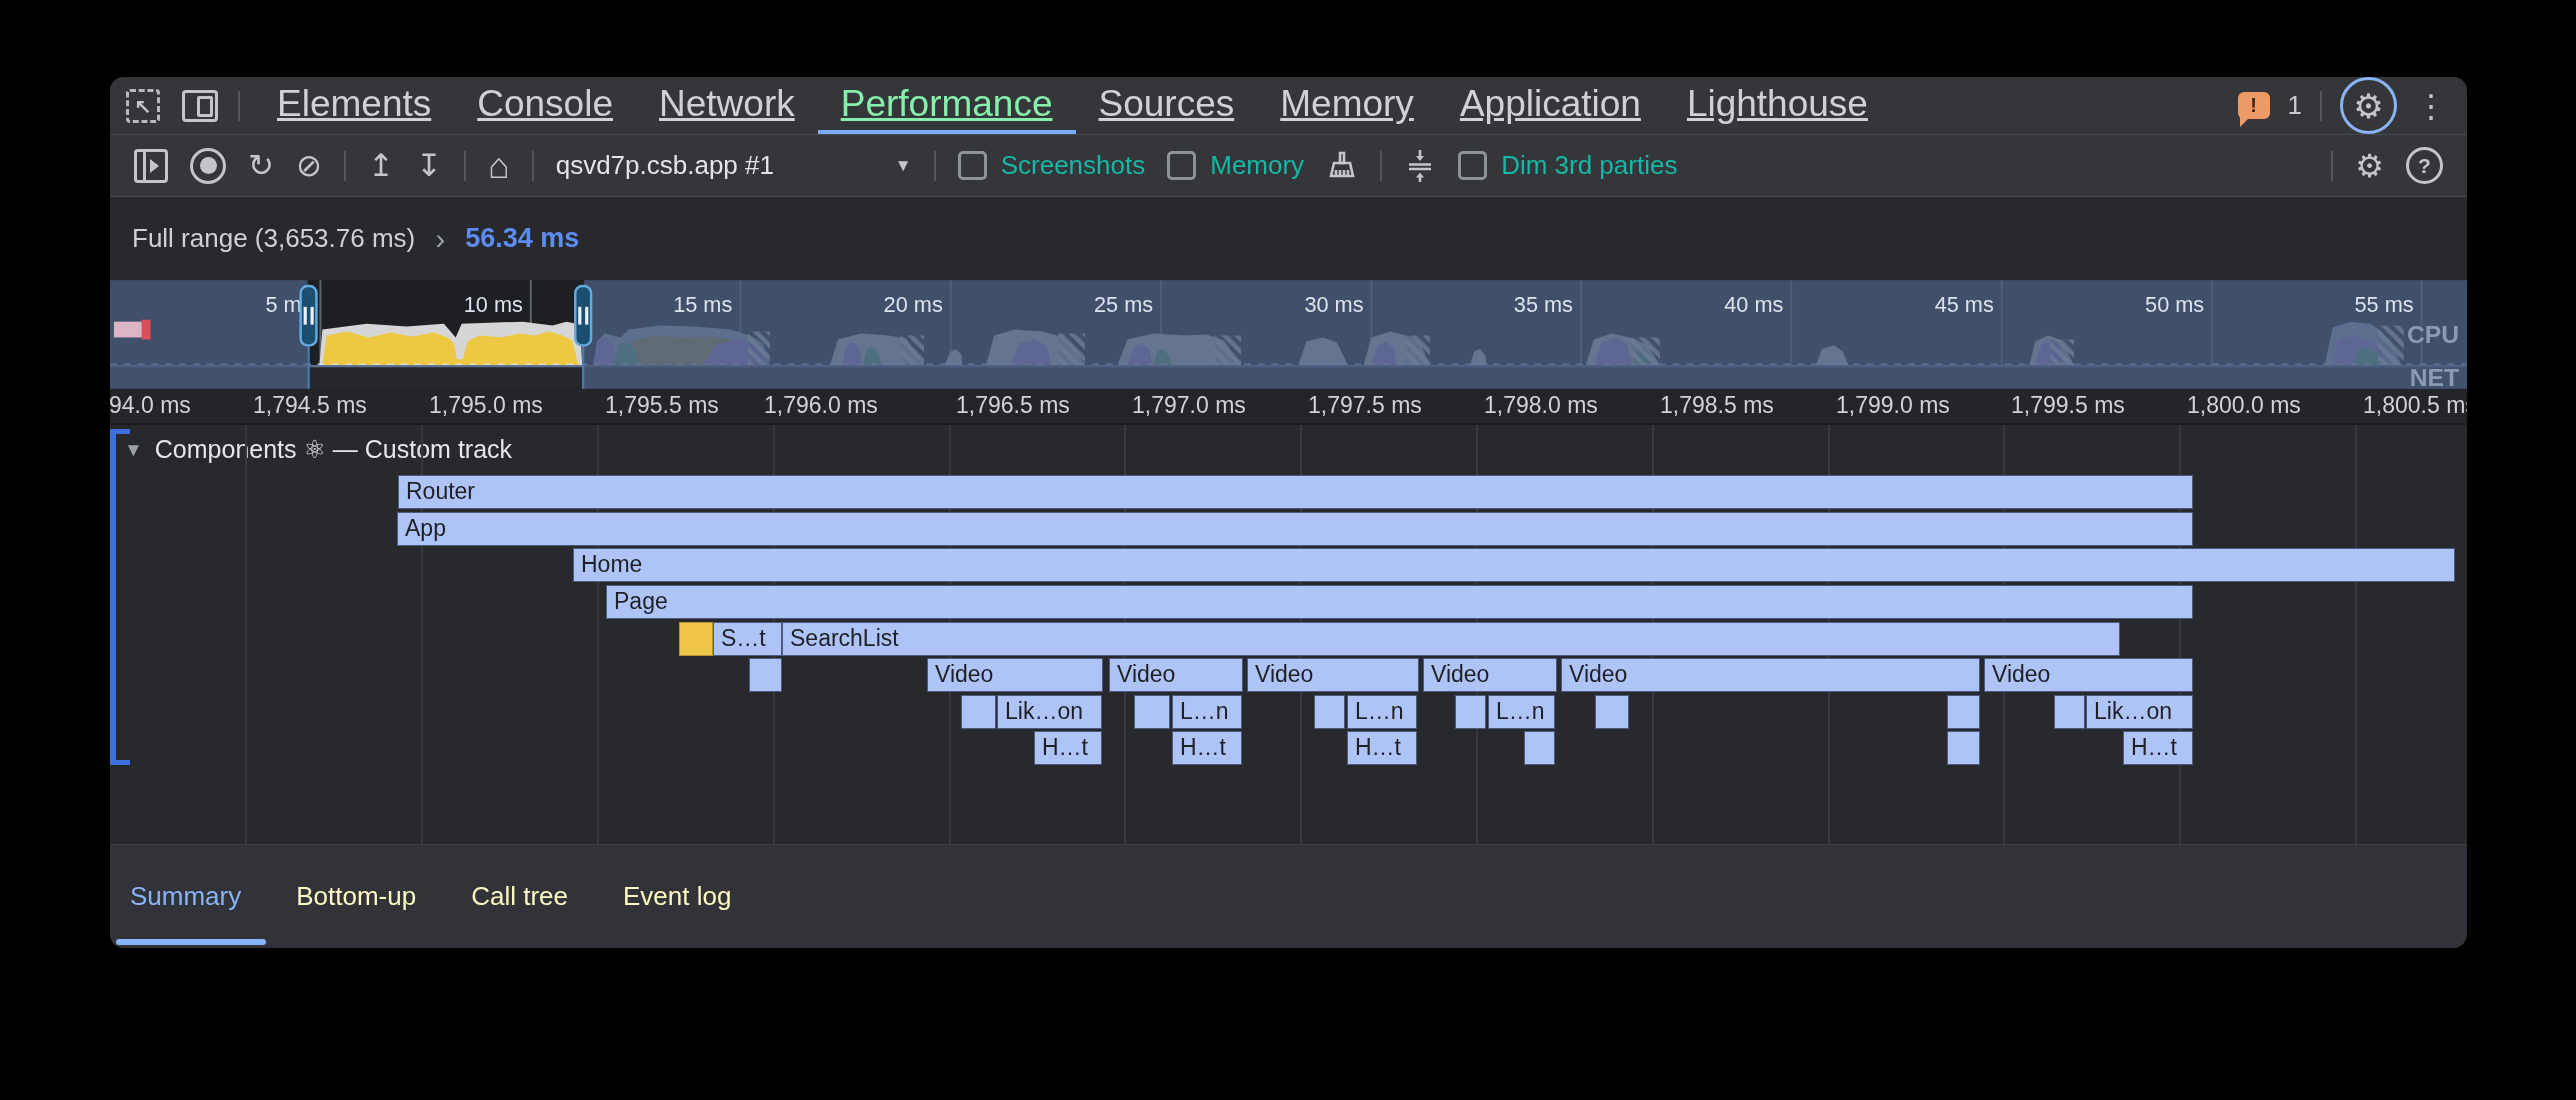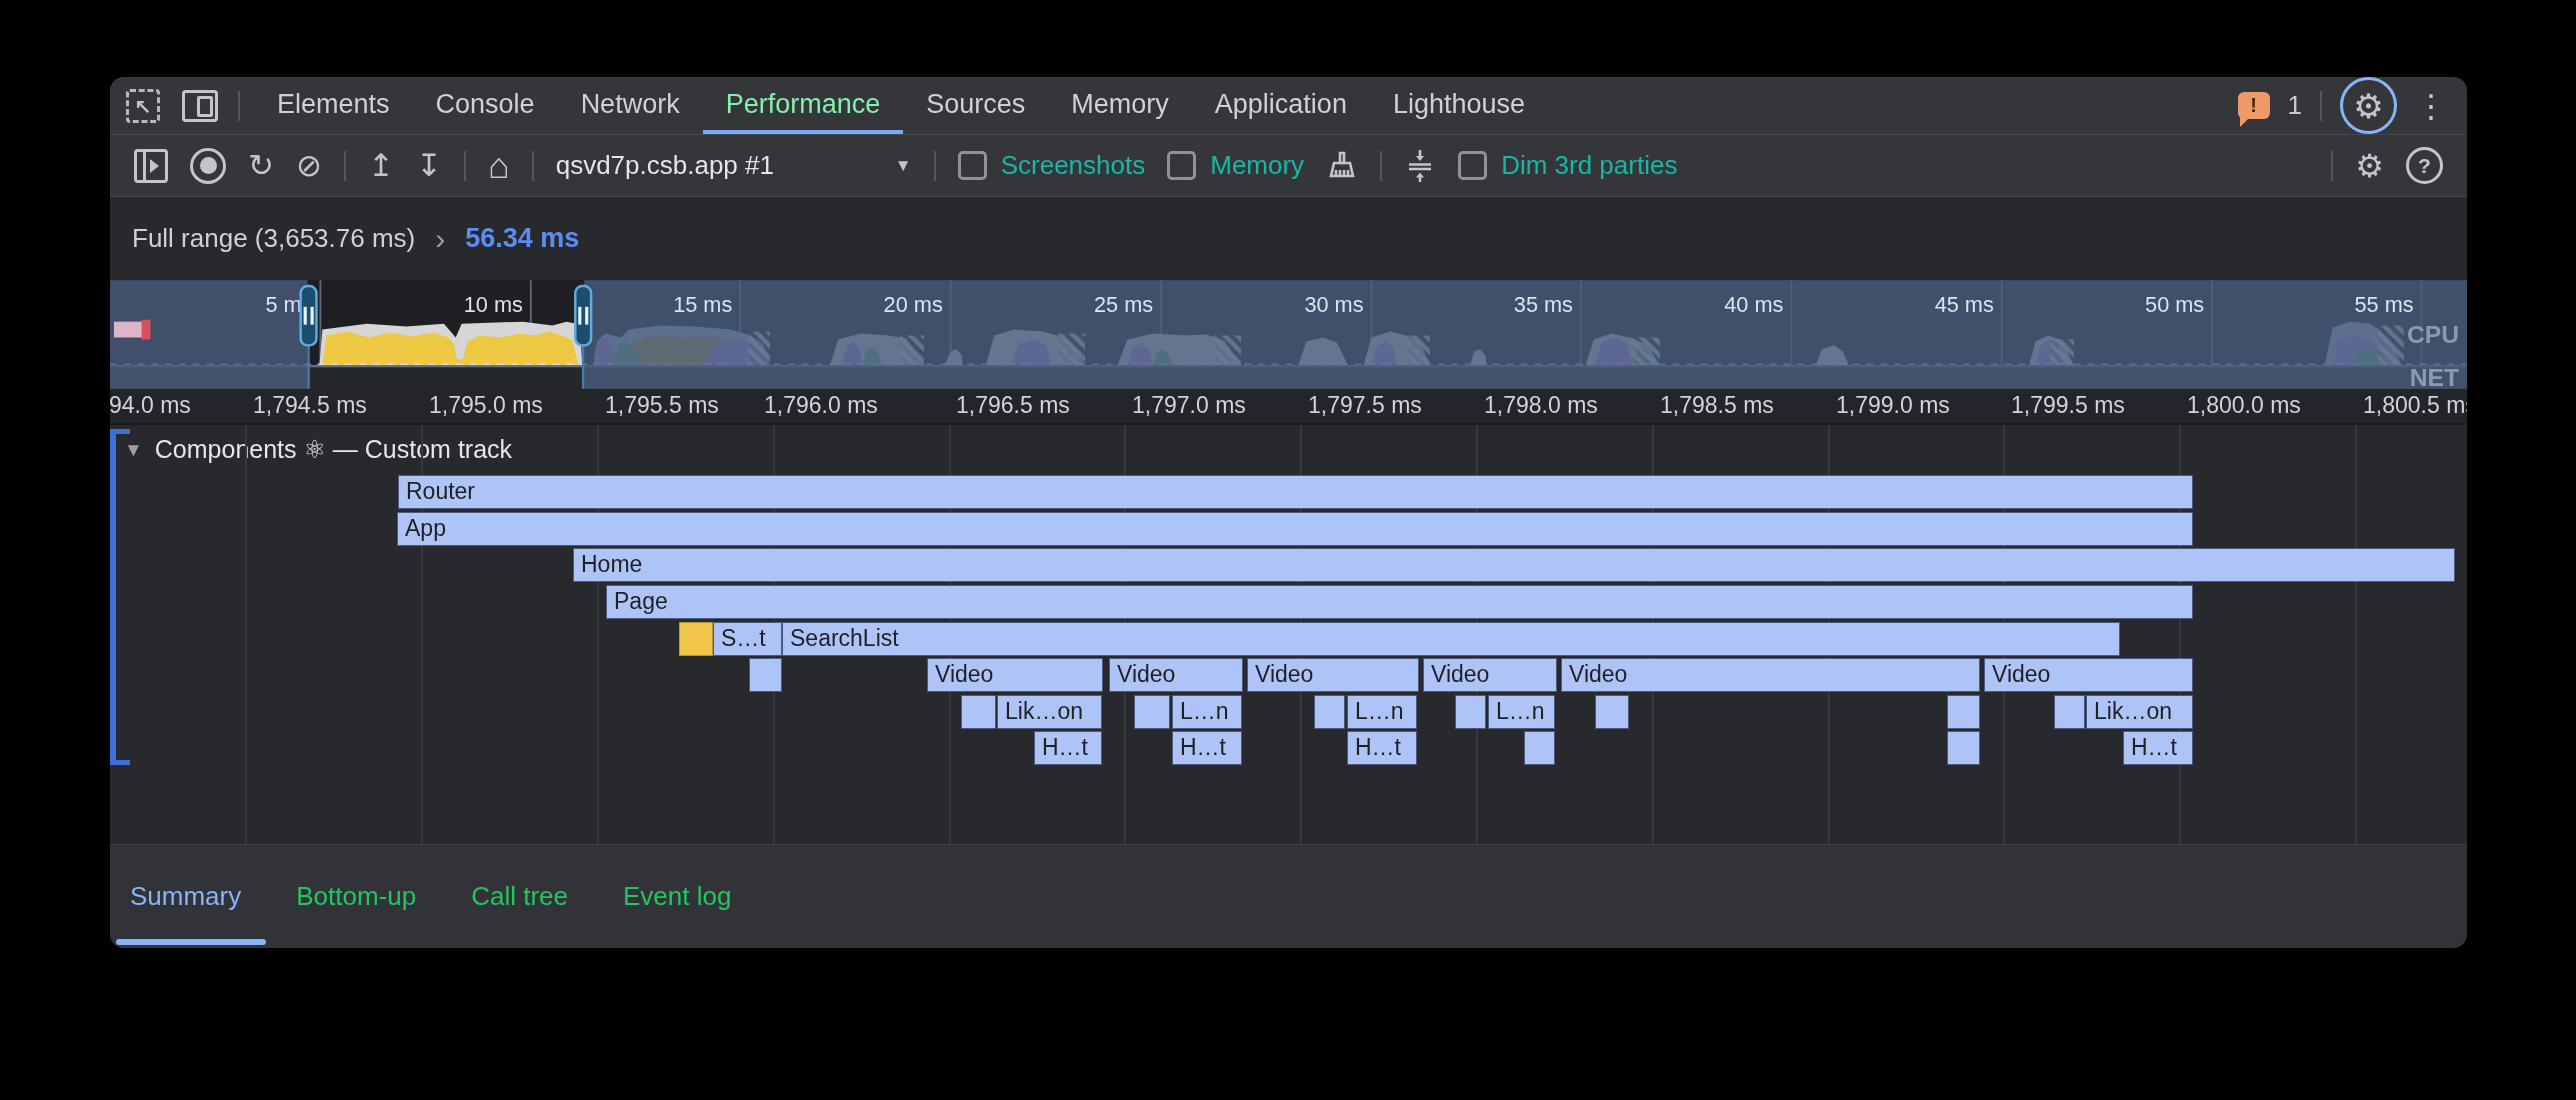--- a/index.html
+++ b/index.html
@@ -14,21 +14,21 @@
   .light.green{background:#62c554;border:1px solid #53b245;}
   .win-title{position:absolute;left:0;right:0;text-align:center;font-size:27px;font-weight:bold;color:#3b3b3b;}
   
   .tabbar{height:57px;background:#35363a;border-bottom:1px solid #47484d;flex:none;display:flex;align-items:center;color:#d0d1d4;}
   .vsep{width:2px;height:30px;background:#55565a;flex:none;}
   .icon-btn{display:flex;align-items:center;justify-content:center;color:#c3c5c9;flex:none;}
   .inspect-box{width:28px;height:28px;border:3px dashed #b7b9bd;border-radius:4px;display:flex;align-items:center;justify-content:center;font-size:20px;font-weight:bold;color:#c3c5c9;}
   .device-box{width:30px;height:26px;border:3px solid #c3c5c9;border-radius:4px;position:relative;}
   .device-box:after{content:"";position:absolute;right:2px;bottom:2px;width:10px;height:15px;background:#35363a;border:3px solid #c3c5c9;border-radius:2px;}
   #tabs{display:flex;height:100%;margin-left:14px;}
-  .tab{padding:0 23px;line-height:54px;font-size:27px;cursor:default;border-bottom:4px solid transparent;white-space:nowrap;}
+  .tab{padding:0 23px;line-height:54px;font-size:37px;cursor:default;border-bottom:4px solid transparent;white-space:nowrap;text-decoration:underline;}
   .tab.active{color:#86efac;border-bottom-color:#7cacf8;}
   .tabbar-right{margin-left:auto;display:flex;align-items:center;gap:18px;margin-right:20px;}
   .err-badge{position:relative;width:32px;height:27px;background:#ed9a67;border-radius:6px;display:flex;align-items:center;justify-content:center;color:#42260f;font-weight:bold;font-size:20px;}
   .err-badge:after{content:"";position:absolute;left:2px;bottom:-8px;width:0;height:0;border:6px solid transparent;border-top-color:#ed9a67;border-left-color:#ed9a67;}
   .err-count{font-size:26px;color:#c9cacd;}
   .gear-ring{width:51px;height:51px;border:3px solid #8ab4f8;border-radius:50%;display:flex;align-items:center;justify-content:center;}
   .gear{font-size:34px;color:#c3c5c9;line-height:1;}
   .kebab{font-size:32px;color:#c3c5c9;letter-spacing:0;}
   
   .toolbar{height:61px;background:#35363a;border-bottom:1px solid #47484d;flex:none;display:flex;align-items:center;gap:22px;padding:0 24px;color:#c3c5c9;}
@@ -57,21 +57,21 @@
   
   .flame{flex:none;height:419px;position:relative;background:#28292d;overflow:hidden;}
   .gridline{position:absolute;top:0;bottom:0;width:2px;background:#37383d;}
   .bracket{position:absolute;left:0;top:4px;width:20px;height:336px;border-left:6px solid #3e70dd;border-top:5px solid #3e70dd;border-bottom:5px solid #3e70dd;box-sizing:border-box;}
   .track-header{position:absolute;left:14px;top:10px;display:flex;align-items:center;gap:12px;font-size:25px;color:#e6e7ea;}
   .track-header .tri{color:#9aa0a6;font-size:19px;}
   .bar{position:absolute;height:34px;box-sizing:border-box;background:#aec4f7;border:1px solid #4d5a80;color:#1e2024;font-size:23px;line-height:31px;padding-left:7px;overflow:hidden;white-space:nowrap;}
   .bar.yellow{background:#f0c64a;border-color:#b7952e;}
   
   .bottombar{flex:1;background:#323338;border-top:1px solid #404145;position:relative;display:flex;align-items:center;padding-left:20px;}
-  .btab{font-size:26px;color:#22c55e;margin-right:55px;white-space:nowrap;}
+  .btab{font-size:26px;color:#fef9c3;margin-right:55px;white-space:nowrap;}
   .btab.active{color:#8ab4f8;}
   .b-underline{position:absolute;left:6px;bottom:3px;width:150px;height:6px;border-radius:3px;background:#8ab4f8;}
   svg text{font-family:"Liberation Sans",sans-serif;}
 </style>
 </head>
 <body>
 
 <div class="window">
 
 

